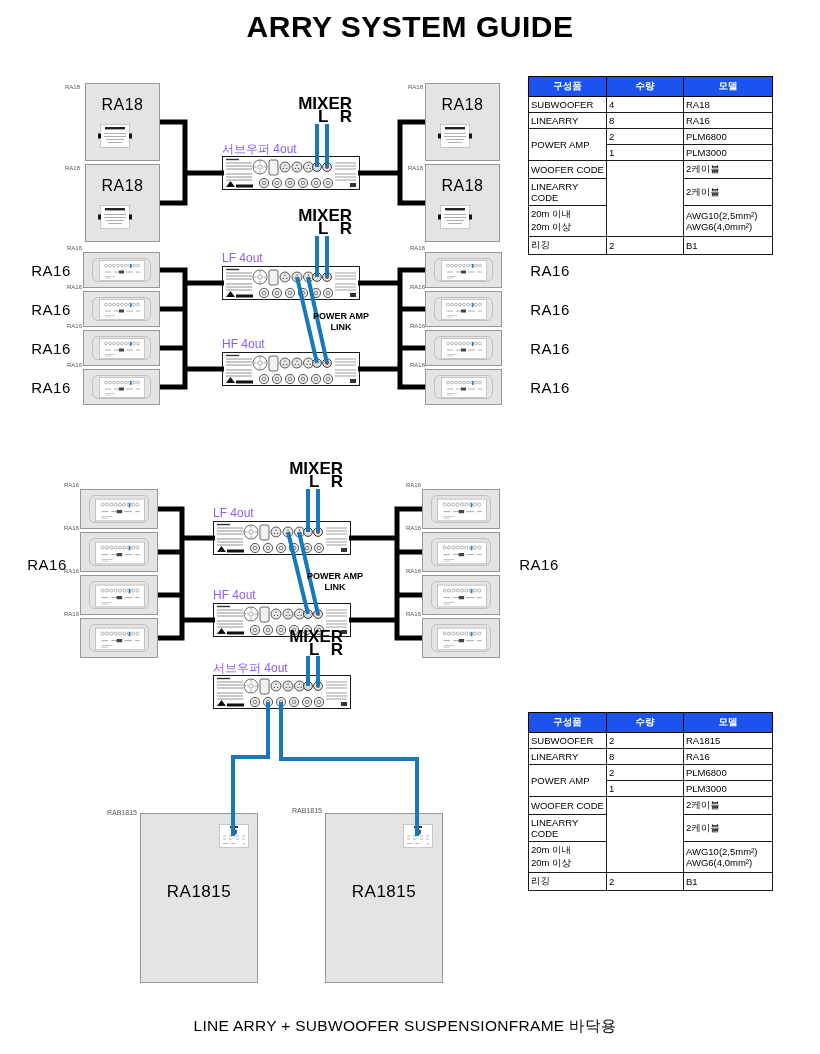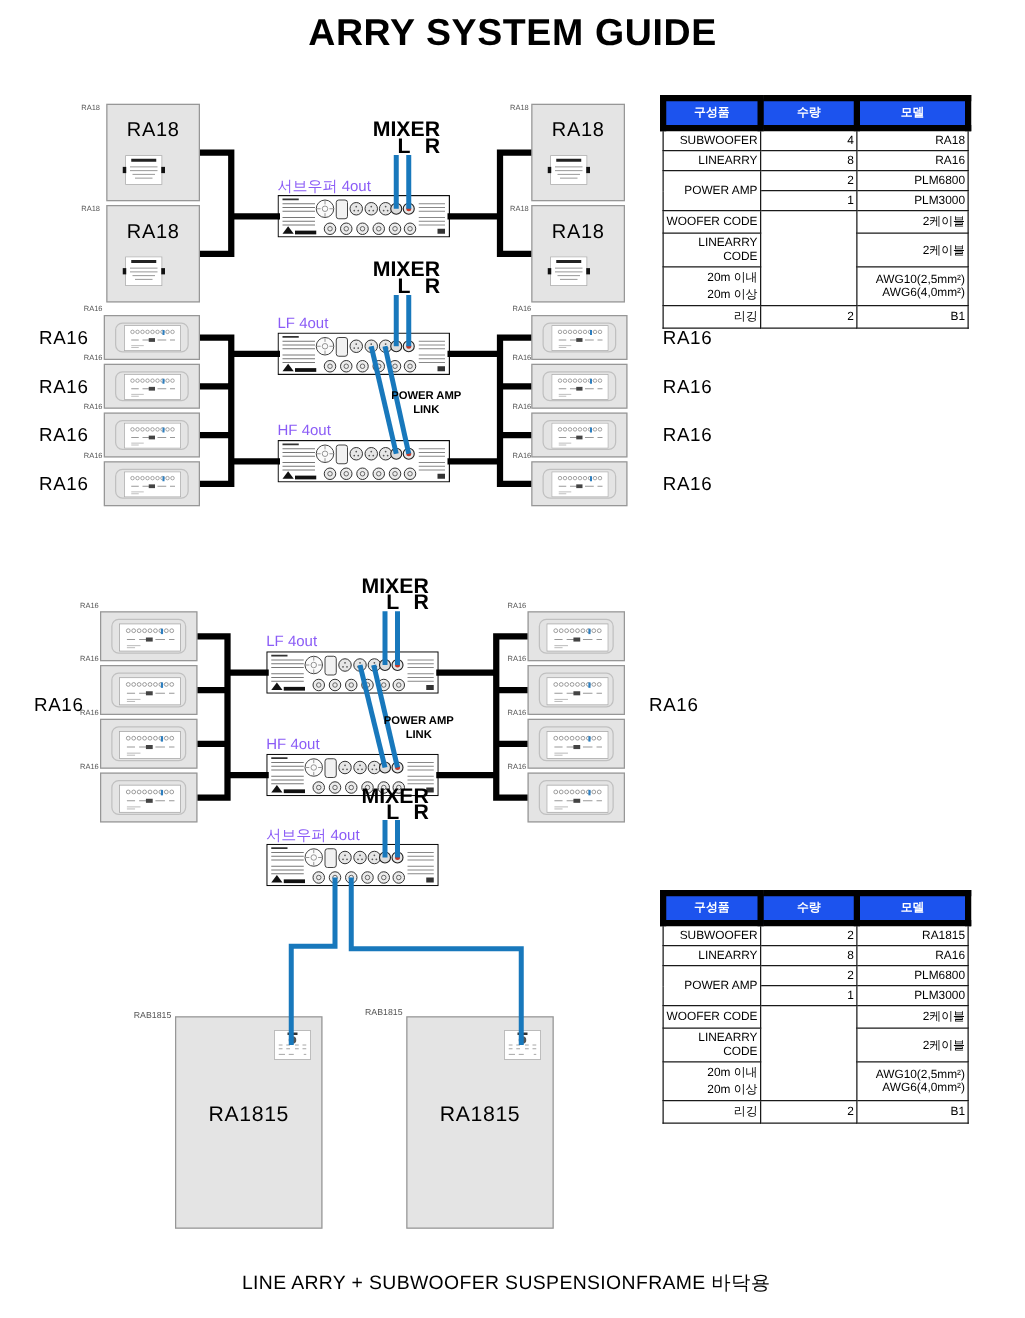--- a/index.html
+++ b/index.html
@@ -20,22 +20,22 @@
   .mixer{position:absolute;width:60px;text-align:right;font-weight:bold;font-size:17px;
          line-height:13px;color:#000;z-index:3;}
   .mixer .lr{word-spacing:7px;}
   .palink{position:absolute;width:90px;text-align:center;font-weight:bold;font-size:9px;
          line-height:11px;color:#000;z-index:3;}
   .caption{position:absolute;width:660px;text-align:center;font-size:15.5px;
          letter-spacing:.3px;color:#000;}
   .overlay{position:absolute;left:0;top:0;z-index:2;pointer-events:none;}
   .ctable{position:absolute;z-index:3;}
   .ctable table{border-collapse:collapse;font-size:9.5px;table-layout:fixed;}
-  .ctable th{color:#fff;font-weight:bold;border:5px solid #000000;padding:3px 2px;height:12px;}
-  .ctable td{border:1px solid #1a1a1a;text-align:right;padding:2px;color:#000;
+  .ctable th{color:#fff;font-weight:bold;border:1px solid #000000;padding:3px 2px;height:12px;}
+  .ctable td{border:1px solid #1a1a1a;text-align:left;padding:2px;color:#000;
          white-space:pre-line;height:11px;}
 </style>
 </head>
 <body>
 
 <div class="canvas">
 
   <div class="title">ARRY SYSTEM GUIDE</div>
 
   <svg class="overlay" width="820" height="1054">

